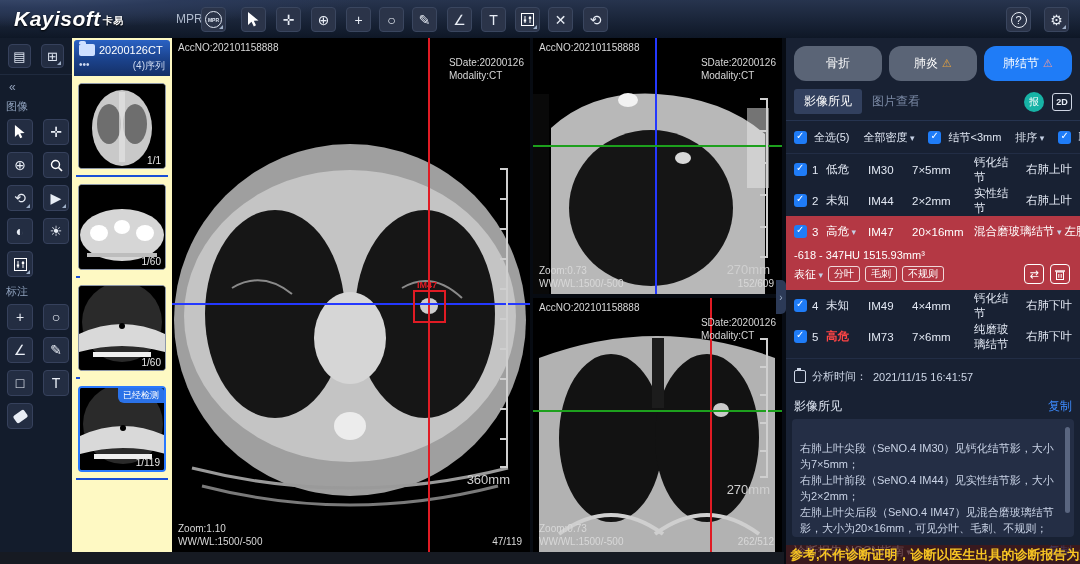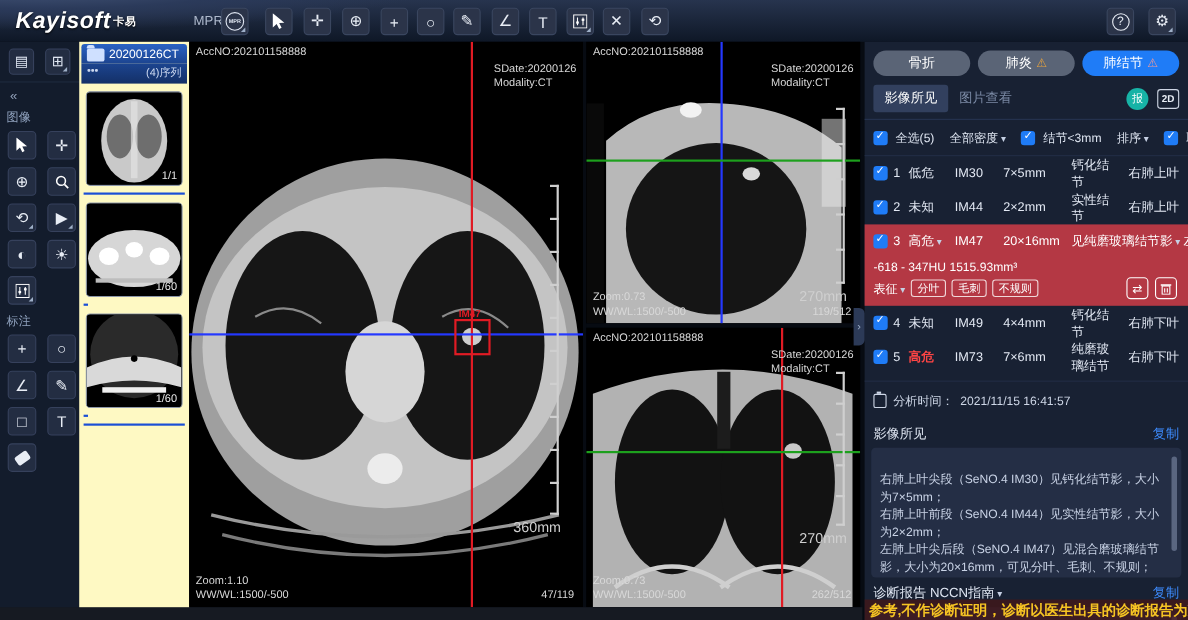--- a/index.html
+++ b/index.html
@@ -76,21 +76,21 @@
   .vsep { position:absolute; left:530px; top:38px; width:3px; height:514px; background:#070b12; }
   .hsep { position:absolute; left:533px; top:294px; width:249px; height:4px; background:#070b12; }
   .bottomstrip { position:absolute; left:0; top:552px; width:784px; height:12px; background:#161a22; }
   .handle { position:absolute; left:776px; top:280px; width:10px; height:34px; background:#2c3a57;
     border-radius:0 5px 5px 0; color:#9fb0c8; font-size:10px; display:flex; align-items:center;
     justify-content:center; z-index:8; }
 
   
   .rpanel { position:absolute; left:786px; top:38px; width:294px; height:526px; background:#182133; }
   .pills { display:flex; gap:7px; padding:8px 8px 6px; }
-  .pill { flex:1; height:23px; border-radius:12px; background:#5a6476; color:#fff; font-size:12px;
+  .pill { flex:1; height:35px; border-radius:12px; background:#5a6476; color:#fff; font-size:12px;
     display:flex; align-items:center; justify-content:center; gap:4px; }
   .pill.active { background:#1f7cf7; }
   .warn-orange::after { content:"⚠"; color:#e8a33d; font-size:11px; }
   .warn-pink::after { content:"⚠"; color:#ef9a9a; font-size:11px; }
   .vtabs { display:flex; align-items:center; padding:2px 8px 6px; border-bottom:1px solid #263450; }
   .vtab { font-size:12px; padding:4px 10px; border-radius:3px; color:#7b8aa5; }
   .vtab.active { background:#32405e; color:#fff; }
   .vtab-sp { flex:1; }
   .circ-teal { width:20px; height:20px; border-radius:50%; background:#17b3a6; color:#fff; font-size:10px;
     display:flex; align-items:center; justify-content:center; margin-right:8px; }
@@ -310,20 +310,31 @@
         <rect width="86" height="84" fill="#000"></rect>
         <circle cx="43" cy="36" r="40" fill="#2a2a2a"></circle>
         <path d="M0,48 Q43,28 86,48 L86,66 Q43,54 0,66 Z" fill="#d9d9d9"></path>
         <circle cx="43" cy="40" r="3" fill="#000"></circle>
         <rect x="14" y="66" width="58" height="5" fill="#efefef"></rect>
       </svg>
       <span class="idx">1/60</span>
     </div>
     <div class="thumb-dot"></div>
 
+    <div class="thumb sel">
+      <svg width="86" height="84" viewBox="0 0 86 84">
+        <rect width="86" height="84" fill="#000"></rect>
+        <circle cx="43" cy="36" r="40" fill="#2a2a2a"></circle>
+        <path d="M0,48 Q43,28 86,48 L86,66 Q43,54 0,66 Z" fill="#d9d9d9"></path>
+        <circle cx="43" cy="40" r="3" fill="#000"></circle>
+        <rect x="14" y="66" width="58" height="5" fill="#efefef"></rect>
+      </svg>
+      <span class="badge">已经检测</span>
+      <span class="idx">1/119</span>
+    </div>
     <div class="thumb-sep"></div>
   </div>
 
   <div class="view v-axial">
     <svg width="358" height="514" viewBox="0 0 358 514" style="position:absolute;left:0;top:0">
       <rect width="358" height="514" fill="#000"></rect>
       <circle cx="178" cy="282" r="176" fill="#9f9f9f"></circle>
       <ellipse cx="178" cy="278" rx="166" ry="146" fill="#c4c4c4"></ellipse>
       <ellipse cx="103" cy="276" rx="70" ry="104" fill="#161616"></ellipse>
       <ellipse cx="253" cy="276" rx="70" ry="104" fill="#161616"></ellipse>
@@ -392,21 +403,21 @@
     </div>
     <div class="ov tl">AccNO:202101158888</div>
     <div class="ov tr">
       <div>SDate:20200126</div>
       <div>Modality:CT</div>
     </div>
     <div class="ov bl">
       <div>Zoom:0.73</div>
       <div>WW/WL:1500/-500</div>
     </div>
-    <div class="ov br">119/512</div>
+    <div class="ov br">152/609</div>
   </div>
   <div class="hsep"></div>
 
   <div class="view v-cor">
     <svg width="249" height="254" viewBox="0 0 249 254" style="position:absolute;left:0;top:0">
       <rect width="249" height="254" fill="#000"></rect>
       <path d="M6,254 L6,60 Q124,16 242,60 L242,254 Z" fill="#b2b2b2"></path>
       <ellipse cx="78" cy="140" rx="52" ry="84" fill="#121212"></ellipse>
       <ellipse cx="174" cy="140" rx="52" ry="84" fill="#121212"></ellipse>
       <rect x="119" y="40" width="12" height="70" fill="#1c1c1c"></rect>
@@ -507,21 +518,21 @@
 
     <div class="ncard">
       <div class="nrow">
         <span class="no">
             <span class="cb"></span>
             <span>3</span>
           </span>
         <span class="caret">高危</span>
         <span>IM47</span>
         <span>20×16mm</span>
-        <span class="caret" style="white-space:nowrap">见纯磨玻璃结节影</span>
+        <span class="caret" style="white-space:nowrap">混合磨玻璃结节</span>
         <span class="caret" style="text-align:right;white-space:nowrap">左肺上叶</span>
       </div>
       <div class="hu">-618 - 347HU 1515.93mm³</div>
       <div class="feat">
         <span class="caret">表征</span>
         <span class="tag">分叶</span>
         <span class="tag">毛刺</span>
         <span class="tag">不规则</span>
         <span class="card-actions">
           <span class="abtn">

